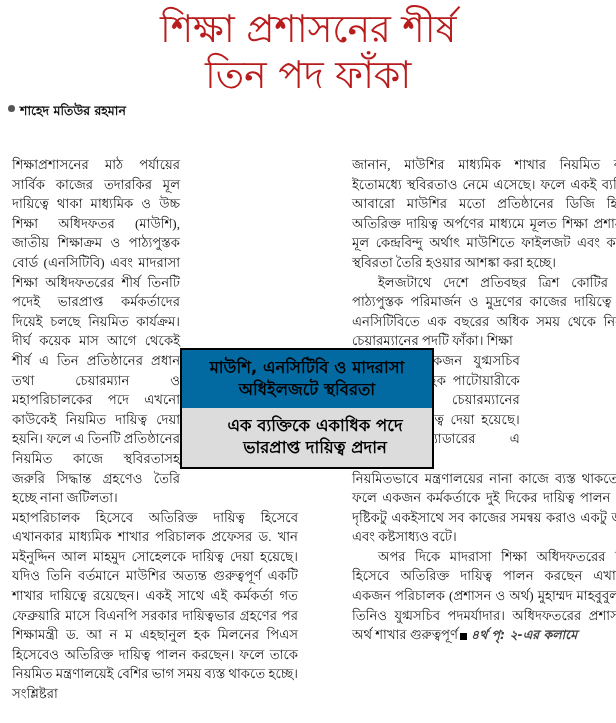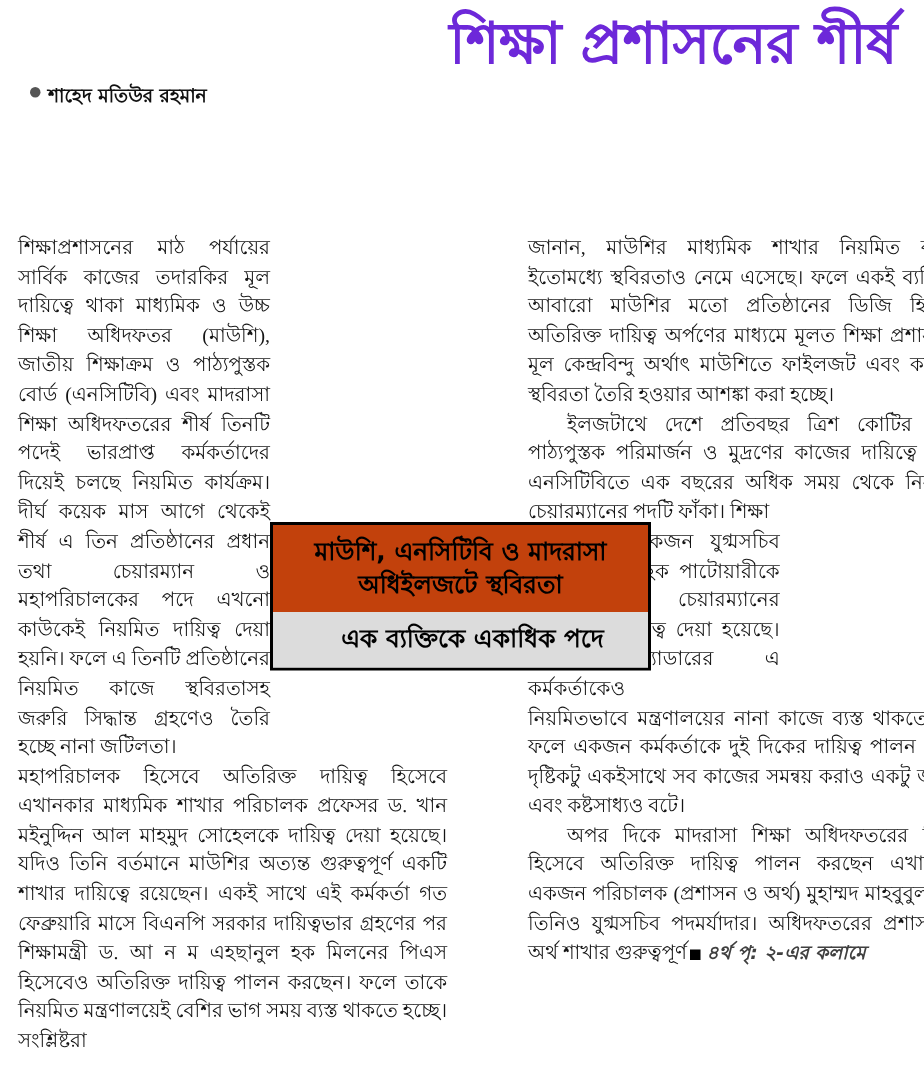--- a/index.html
+++ b/index.html
@@ -27,38 +27,37 @@
 
   
   .headline {
     text-align: center;
     padding: 6px 18px 2px 18px;
     box-sizing: border-box;
   }
   .headline-line {
     display: block;
     font-family: "DejaVu Sans", "Liberation Sans", sans-serif;
-    font-weight: 700;
+    font-weight: 400;
     font-size: 38px;
     line-height: 1.22;
     letter-spacing: -0.3px;
-    color: #6d28d9;
+    color: #b91c1c;
     white-space: nowrap;
-    text-align: right;
   }
   .headline-line.l2 {
     font-size: 38px;
   }
 
   
   .byline {
     display: flex;
     align-items: flex-start;
     gap: 5px;
-    padding: 4px 0 3px 20px;
+    padding: 4px 0 3px 8px;
     box-sizing: border-box;
   }
   .byline-bullet {
     width: 7px;
     height: 7px;
     border-radius: 50%;
     background: #555;
     flex: none;
     display: inline-block;
   }
@@ -132,21 +131,21 @@
     position: absolute;
     left: 180px;
     top: 348px;
     width: 254px;
     box-sizing: border-box;
     border: 2px solid #000;
     background: #fff;
     z-index: 5;
   }
   .callout-top {
-    background: #c2410c;
+    background: #0369a1;
     padding: 7px 8px 6px 8px;
     text-align: center;
   }
   .callout-bottom {
     background: #dcdcdc;
     padding: 6px 8px 8px 24px;
     text-align: center;
     border-top: 1px solid #dcdcdc;
   }
   .callout-line {
@@ -183,20 +182,21 @@
     color: #404040;
   }
 </style>
 </head>
 <body>
 
 <div class="page">
 
   <div class="headline">
     <span class="headline-line l1">শিক্ষা প্রশাসনের শীর্ষ</span>
+    <span class="headline-line l2">তিন পদ ফাঁকা</span>
   </div>
 
   <div class="byline">
     <span class="byline-bullet"></span>
     <span class="byline-name">শাহেদ মতিউর রহমান</span>
   </div>
 
   <div class="body-wrap">
 
     <div class="col col-left">
@@ -214,16 +214,17 @@
 
   </div>
 
   <div class="callout">
     <div class="callout-top">
       <span class="callout-line">মাউশি, এনসিটিবি ও মাদরাসা</span>
       <span class="callout-line">অধিইলজটে স্থবিরতা</span>
     </div>
     <div class="callout-bottom">
       <span class="callout-line">এক ব্যক্তিকে একাধিক পদে</span>
+      <span class="callout-line">ভারপ্রাপ্ত দায়িত্ব প্রদান</span>
     </div>
   </div>
 
 </div>
 
 </body></html>

